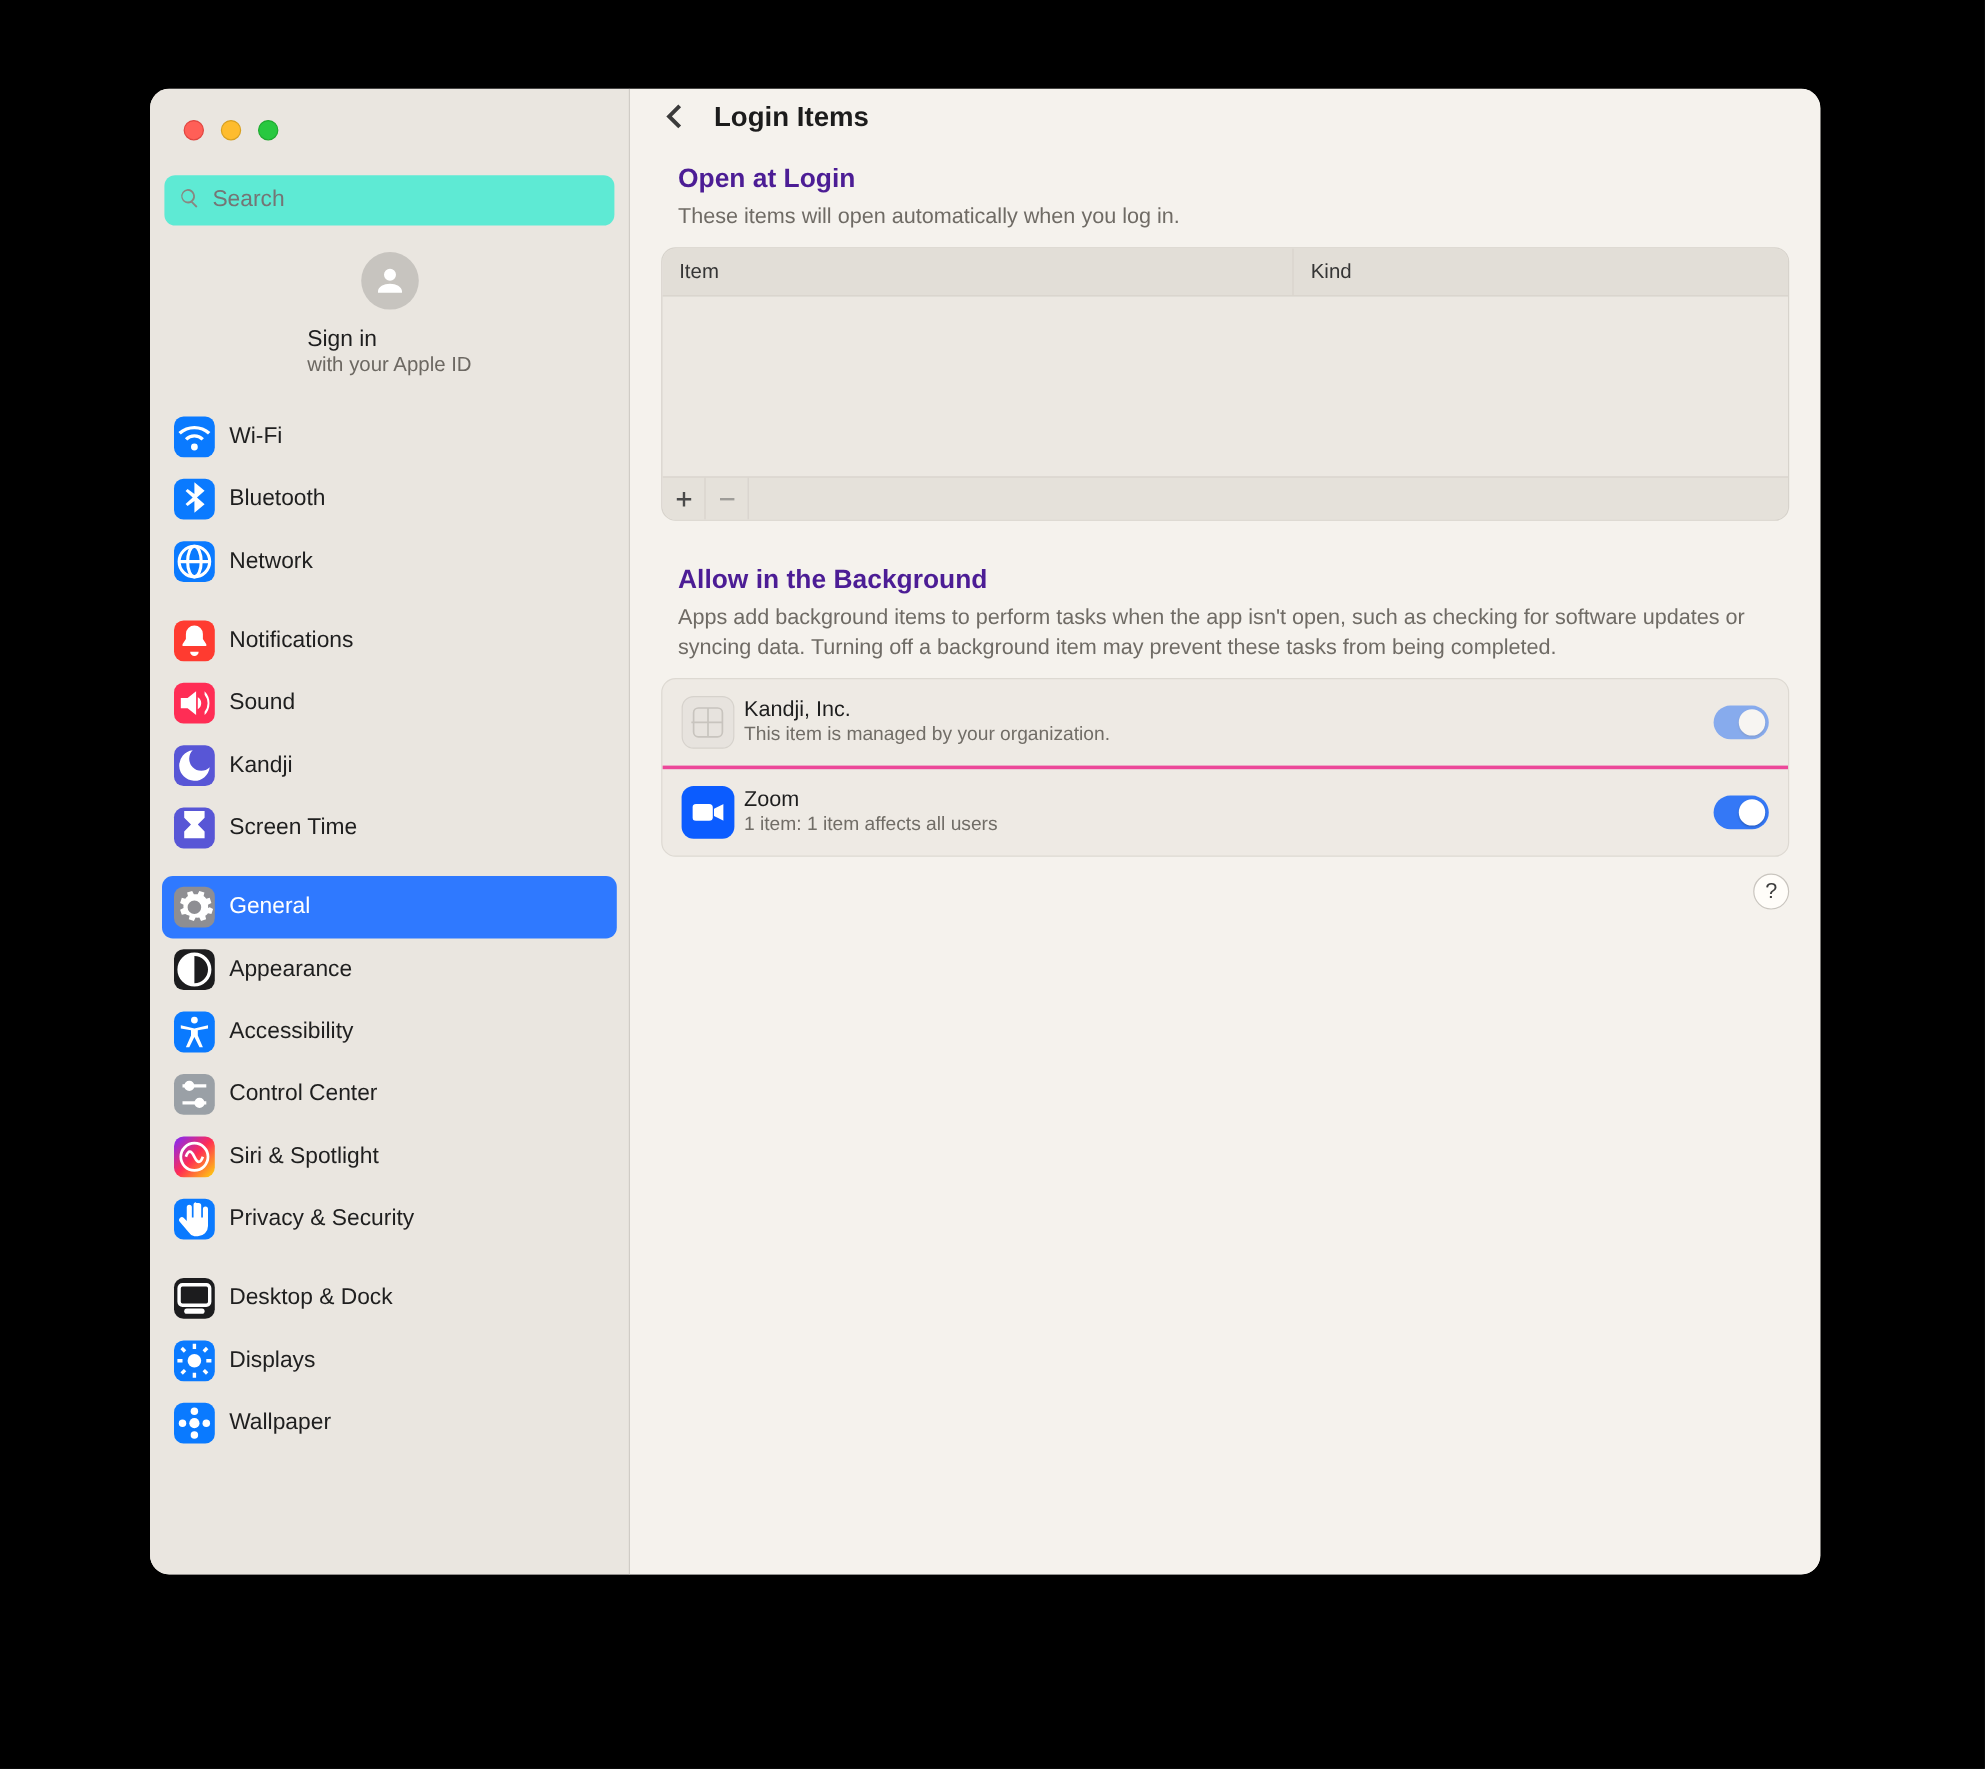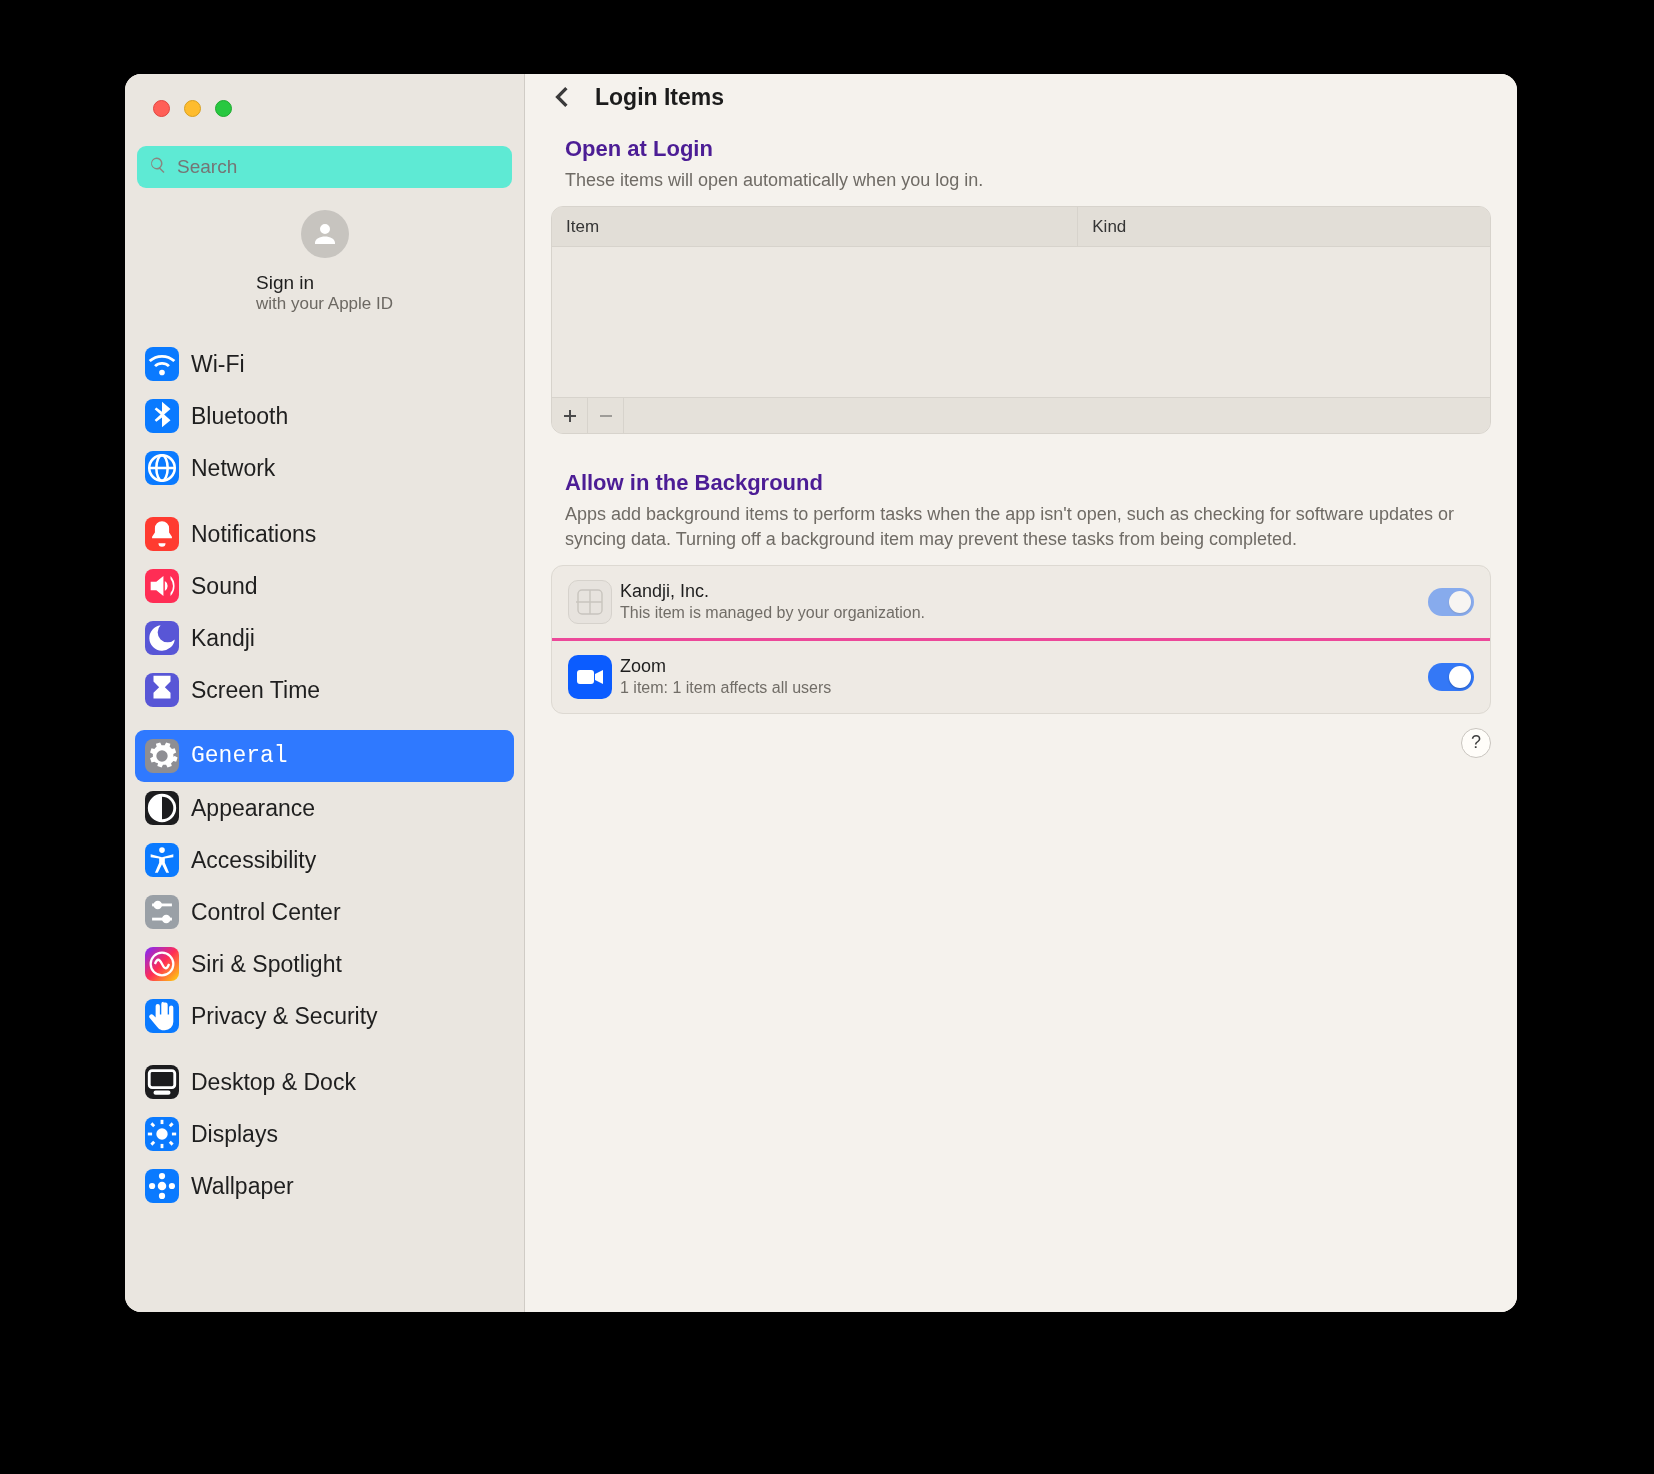--- a/index.html
+++ b/index.html
@@ -60,22 +60,22 @@
   .item {
     display:flex; align-items:center; gap:12px;
     height:52px; padding:0 10px; border-radius:9px; cursor:default;
   }
   .item.selected { background:#2f79ff; }
   .item .icon {
     width:34px; height:34px; border-radius:8px;
     display:flex; align-items:center; justify-content:center;
     font-size:18px; color:#fff;
   }
-  .item.selected .label { color:#fff;font-family:Liberation Mono, monospace; }
-  .item .label { font-size:23px; color:#1f1f1f;text-align:center; }
+  .item.selected .label { color:#fff; }
+  .item .label { font-size:19px; color:#1f1f1f;text-align:center; }
 
   
   .bg-blue{background:#0a7aff;} .bg-gray{background:#8e8e93;}
   .bg-red{background:#ff3b30;} .bg-pink{background:#ff2d55;}
   .bg-indigo{background:#5856d6;} .bg-black{background:#1c1c1e;}
   .bg-grad{background:linear-gradient(135deg,#7d2aff,#ff2d55,#ffd60a);} 
   .bg-bluegray{background:#9aa0a6;}
 
   
   .main { flex:1; display:flex; flex-direction:column; background:#f5f2ed; }

